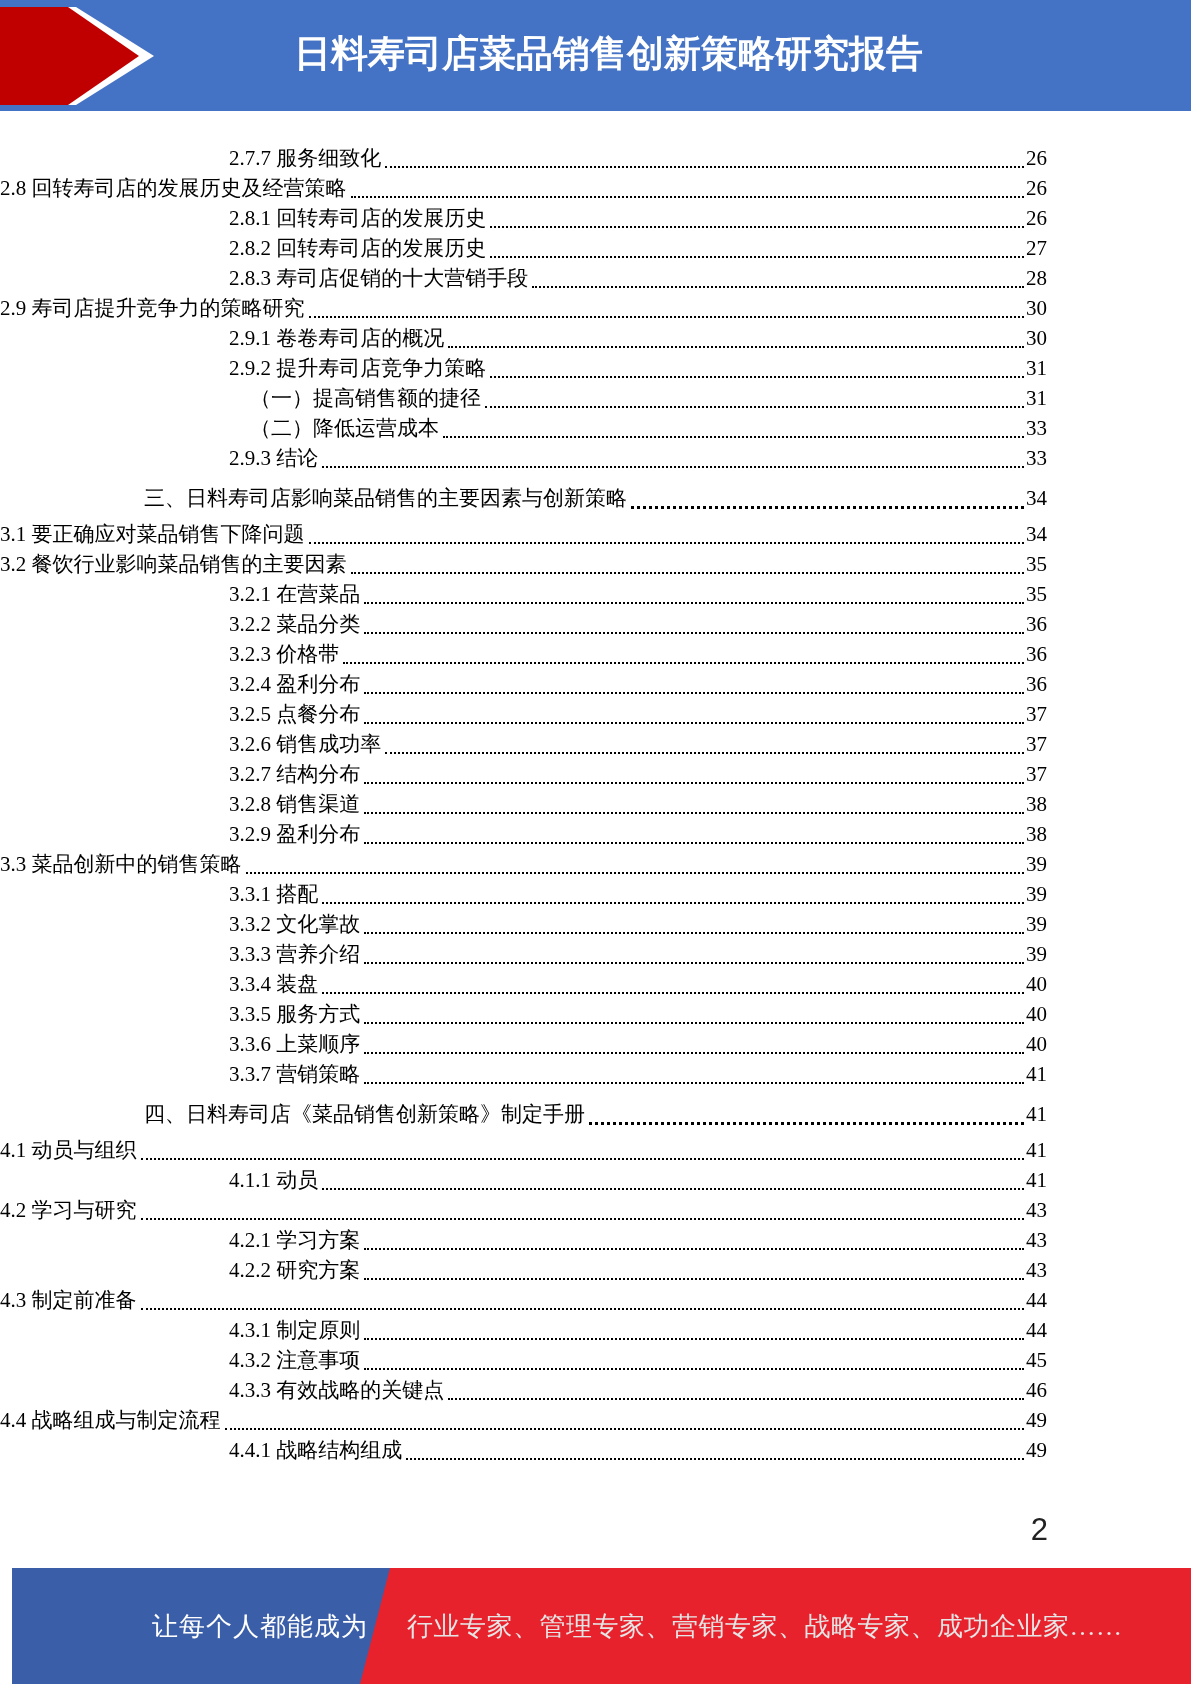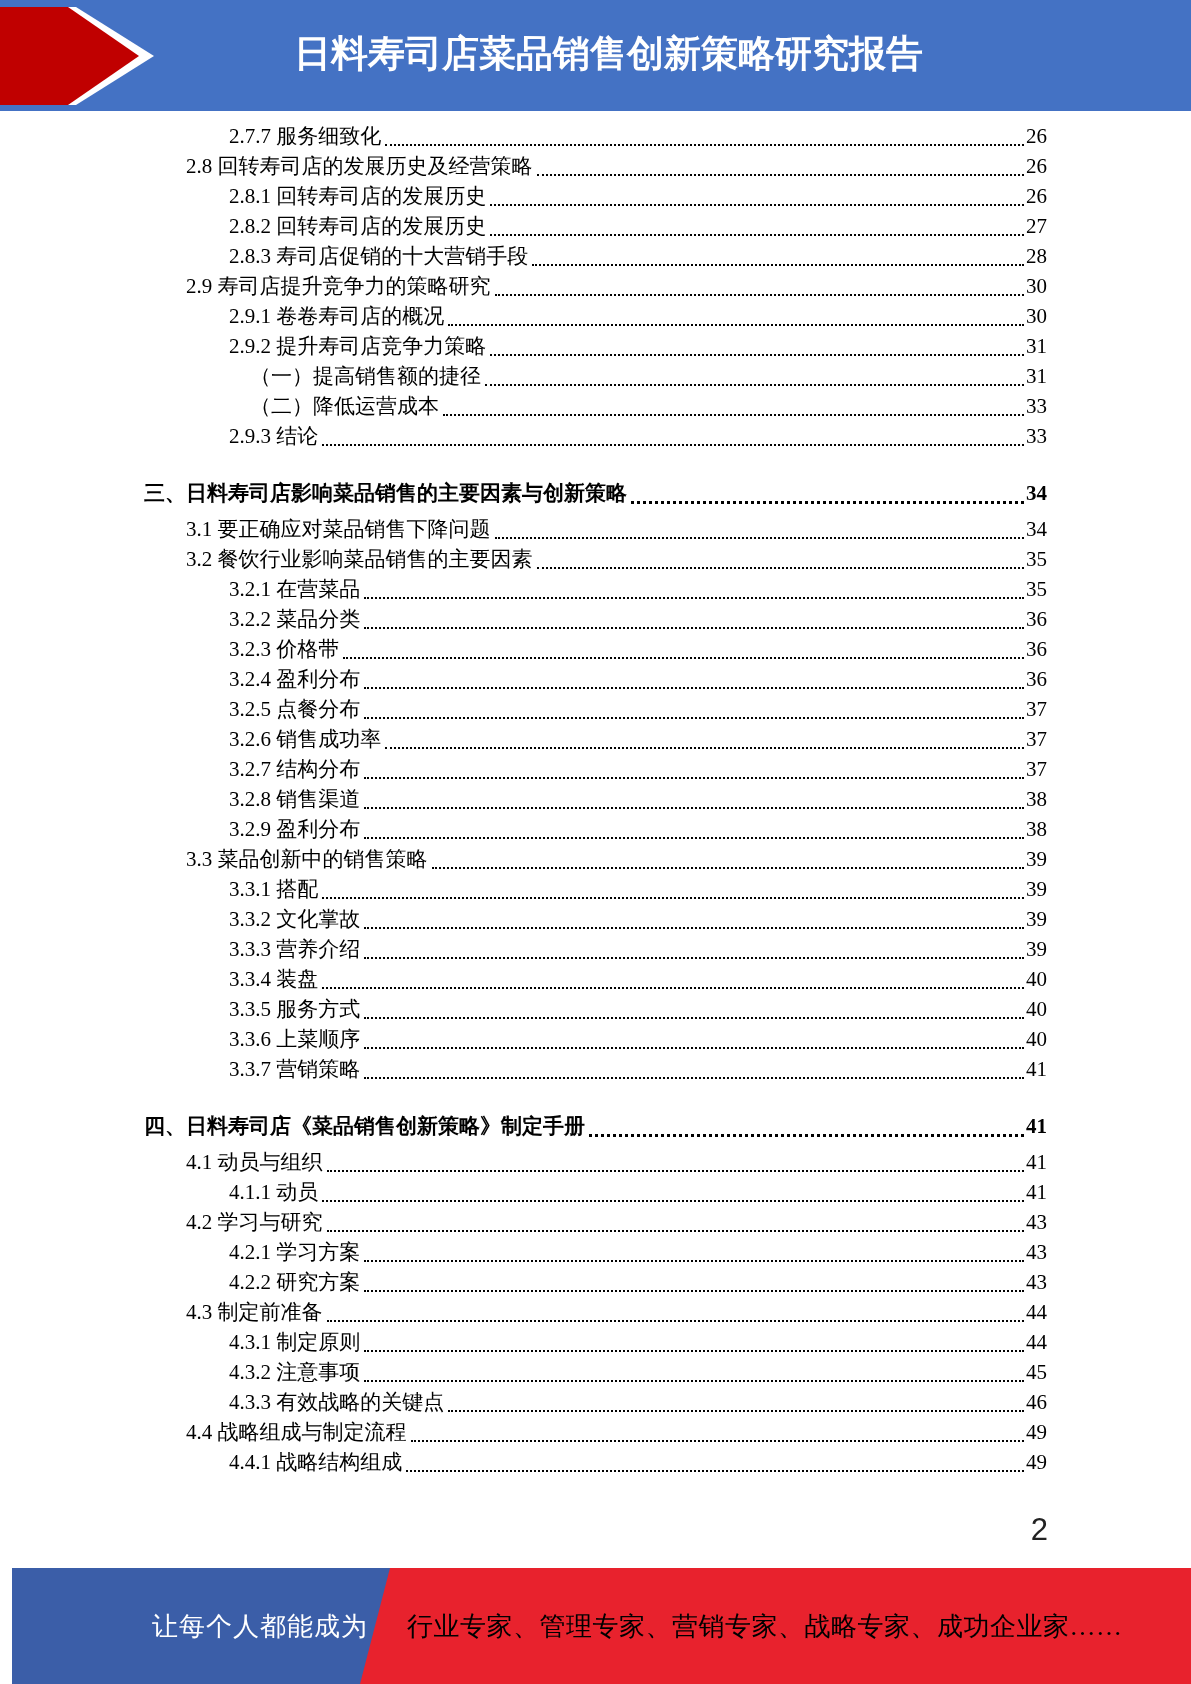--- a/index.html
+++ b/index.html
@@ -23,28 +23,28 @@
   .arrow-white {
     position:absolute; inset:0; background:#ffffff;
     clip-path:polygon(0 7px, 76px 7px, 154px 56px, 76px 105px, 0 105px);
   }
   .arrow-red {
     position:absolute; inset:0; background:var(--arrow-red,#C00000);
     clip-path:polygon(0 7px, 68px 7px, 139px 56px, 68px 105px, 0 105px);
   }
 
   
-  .toc { position:absolute; top:112px; left:0; width:1191px; padding-top:9px; }
+  .toc { position:absolute; top:112px; left:0; width:1191px; padding-top:31px; }
   .toc-row {
     display:flex; align-items:flex-end; height:30px;
     margin-right:144px; font-size:21px; color:#000;
   }
-  .toc-row.bold { font-weight:bold; margin-top:27px; margin-bottom:6px; }
+  .toc-row.bold { font-weight:normal; margin-top:10px; margin-bottom:6px; }
   .level-0 { margin-left:144px; }
-  .level-1 { margin-left:186px; }
+  .level-1 { }
   .level-2 { margin-left:229px; }
   .level-3 { margin-left:250px; }
   .toc-label, .toc-page { white-space:nowrap; line-height:29px; }
   .toc-dots {
     flex:1 1 auto; align-self:flex-end;
     border-bottom:2px dotted #000; margin:0 2px 5px 4px; height:1px;
   }
   .toc-row.bold .toc-dots { border-bottom:3px dotted #000; margin-bottom:4px; }
 
   
@@ -62,21 +62,21 @@
   .footer-blue {
     position:absolute; inset:0; background:var(--footer-blue,#3B5EA8);
     clip-path:polygon(0 0, 378px 0, 348px 116px, 0 116px);
   }
   .footer-left-text {
     position:absolute; left:140px; top:50%; transform:translateY(-50%);
     color:#ffffff; font-size:26px; letter-spacing:1px; white-space:nowrap;
   }
   .footer-right-text {
     position:absolute; left:395px; top:50%; transform:translateY(-50%);
-    color:#000000; font-size:26px; letter-spacing:0.5px; white-space:nowrap;
+    color:#e5e5e5; font-size:26px; letter-spacing:0.5px; white-space:nowrap;
   }
 </style>
 </head>
 <body>
 
 <div class="page">
 
   <header class="band">
     <div class="arrow-wrap">
       <div class="arrow-white"></div>

